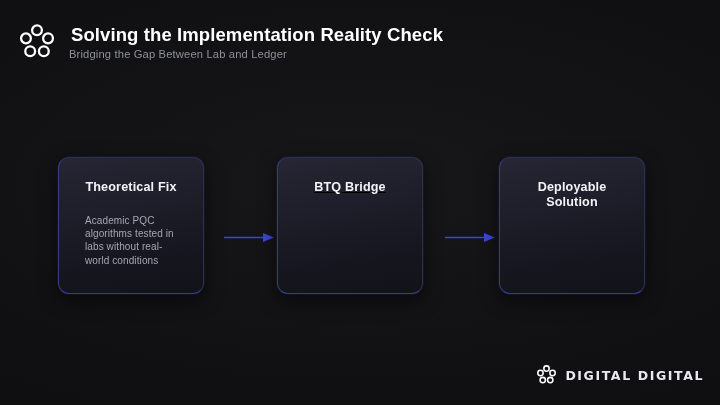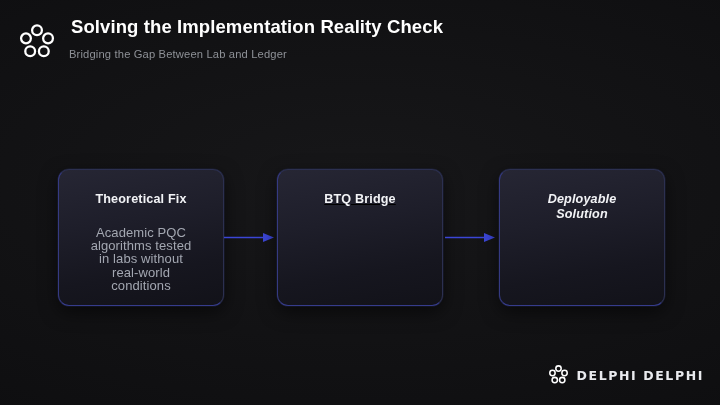--- a/index.html
+++ b/index.html
@@ -30,21 +30,21 @@
     position: absolute;
     left: 16px;
     top: 22px;
     width: 42px;
     height: 42px;
   }
   .brand-mark svg { display: block; }
   .title {
     position: absolute;
     left: 71px;
-    top: 16px;
+    top: 24px;
     font-size: 18.5px;
     font-weight: bold;
     color: #ffffff;
     letter-spacing: 0.1px;
     white-space: nowrap;
   }
   .subtitle {
     position: absolute;
     left: 69px;
     top: 48px;
@@ -57,52 +57,51 @@
   
   .flow {
     position: absolute;
     left: 0;
     top: 157px;
     width: 720px;
     height: 138px;
   }
   .card {
     position: absolute;
-    top: 12px;
-    width: 166px;
+    top: 0;
+    width: 146px;
     height: 137px;
     box-sizing: border-box;
     border-radius: 11px;
     background: linear-gradient(170deg, #262634 0%, #1e1e2a 38%, #16161f 72%, #121219 100%);
     border: 1px solid #2c3050;
     border-left-color: #353a82;
     border-bottom-color: #363c8c;
     box-shadow:
       0 0 0 0.5px rgba(50,56,120,0.35),
       0 6px 18px rgba(0,0,0,0.55);
     padding: 0 26px;
   }
   .card-1 { left: 58px; }
   .card-2 { left: 277px; text-decoration: underline; }
-  .card-3 { left: 499px; font-style: italic; }
+  .card-3 { left: 499px; }
   .card-title {
     margin: 0;
     padding-top: 22px;
     text-align: center;
     font-size: 12.6px;
     font-weight: bold;
     color: #f2f3f6;
     letter-spacing: 0.15px;
     line-height: 15px;
   }
   .card-body {
     margin: 0;
     padding-top: 19px;
-    text-align: center;
-    font-size: 13px;
+    font-size: 10px;
     font-weight: normal;
     color: #a3a7b1;
     line-height: 13.2px;
     letter-spacing: 0.1px;
   }
   
   .arrow {
     position: absolute;
     top: 75px;
     width: 50px;
@@ -188,16 +187,16 @@
       <svg viewBox="0 0 48 48" width="23" height="23" aria-hidden="true">
         <g fill="none" stroke="#ffffff" stroke-width="3.2" stroke-linecap="round">
           <circle cx="24" cy="9.5" r="5.6"></circle>
           <circle cx="36.6" cy="18.7" r="5.6"></circle>
           <circle cx="31.8" cy="33.5" r="5.6"></circle>
           <circle cx="16.2" cy="33.5" r="5.6"></circle>
           <circle cx="11.4" cy="18.7" r="5.6"></circle>
         </g>
       </svg>
     </span>
-    <span class="footer-word">DELPHI DELPHI</span>
+    <span class="footer-word">DIGITAL DIGITAL</span>
   </div>
 
 </div>
 
 </body></html>

